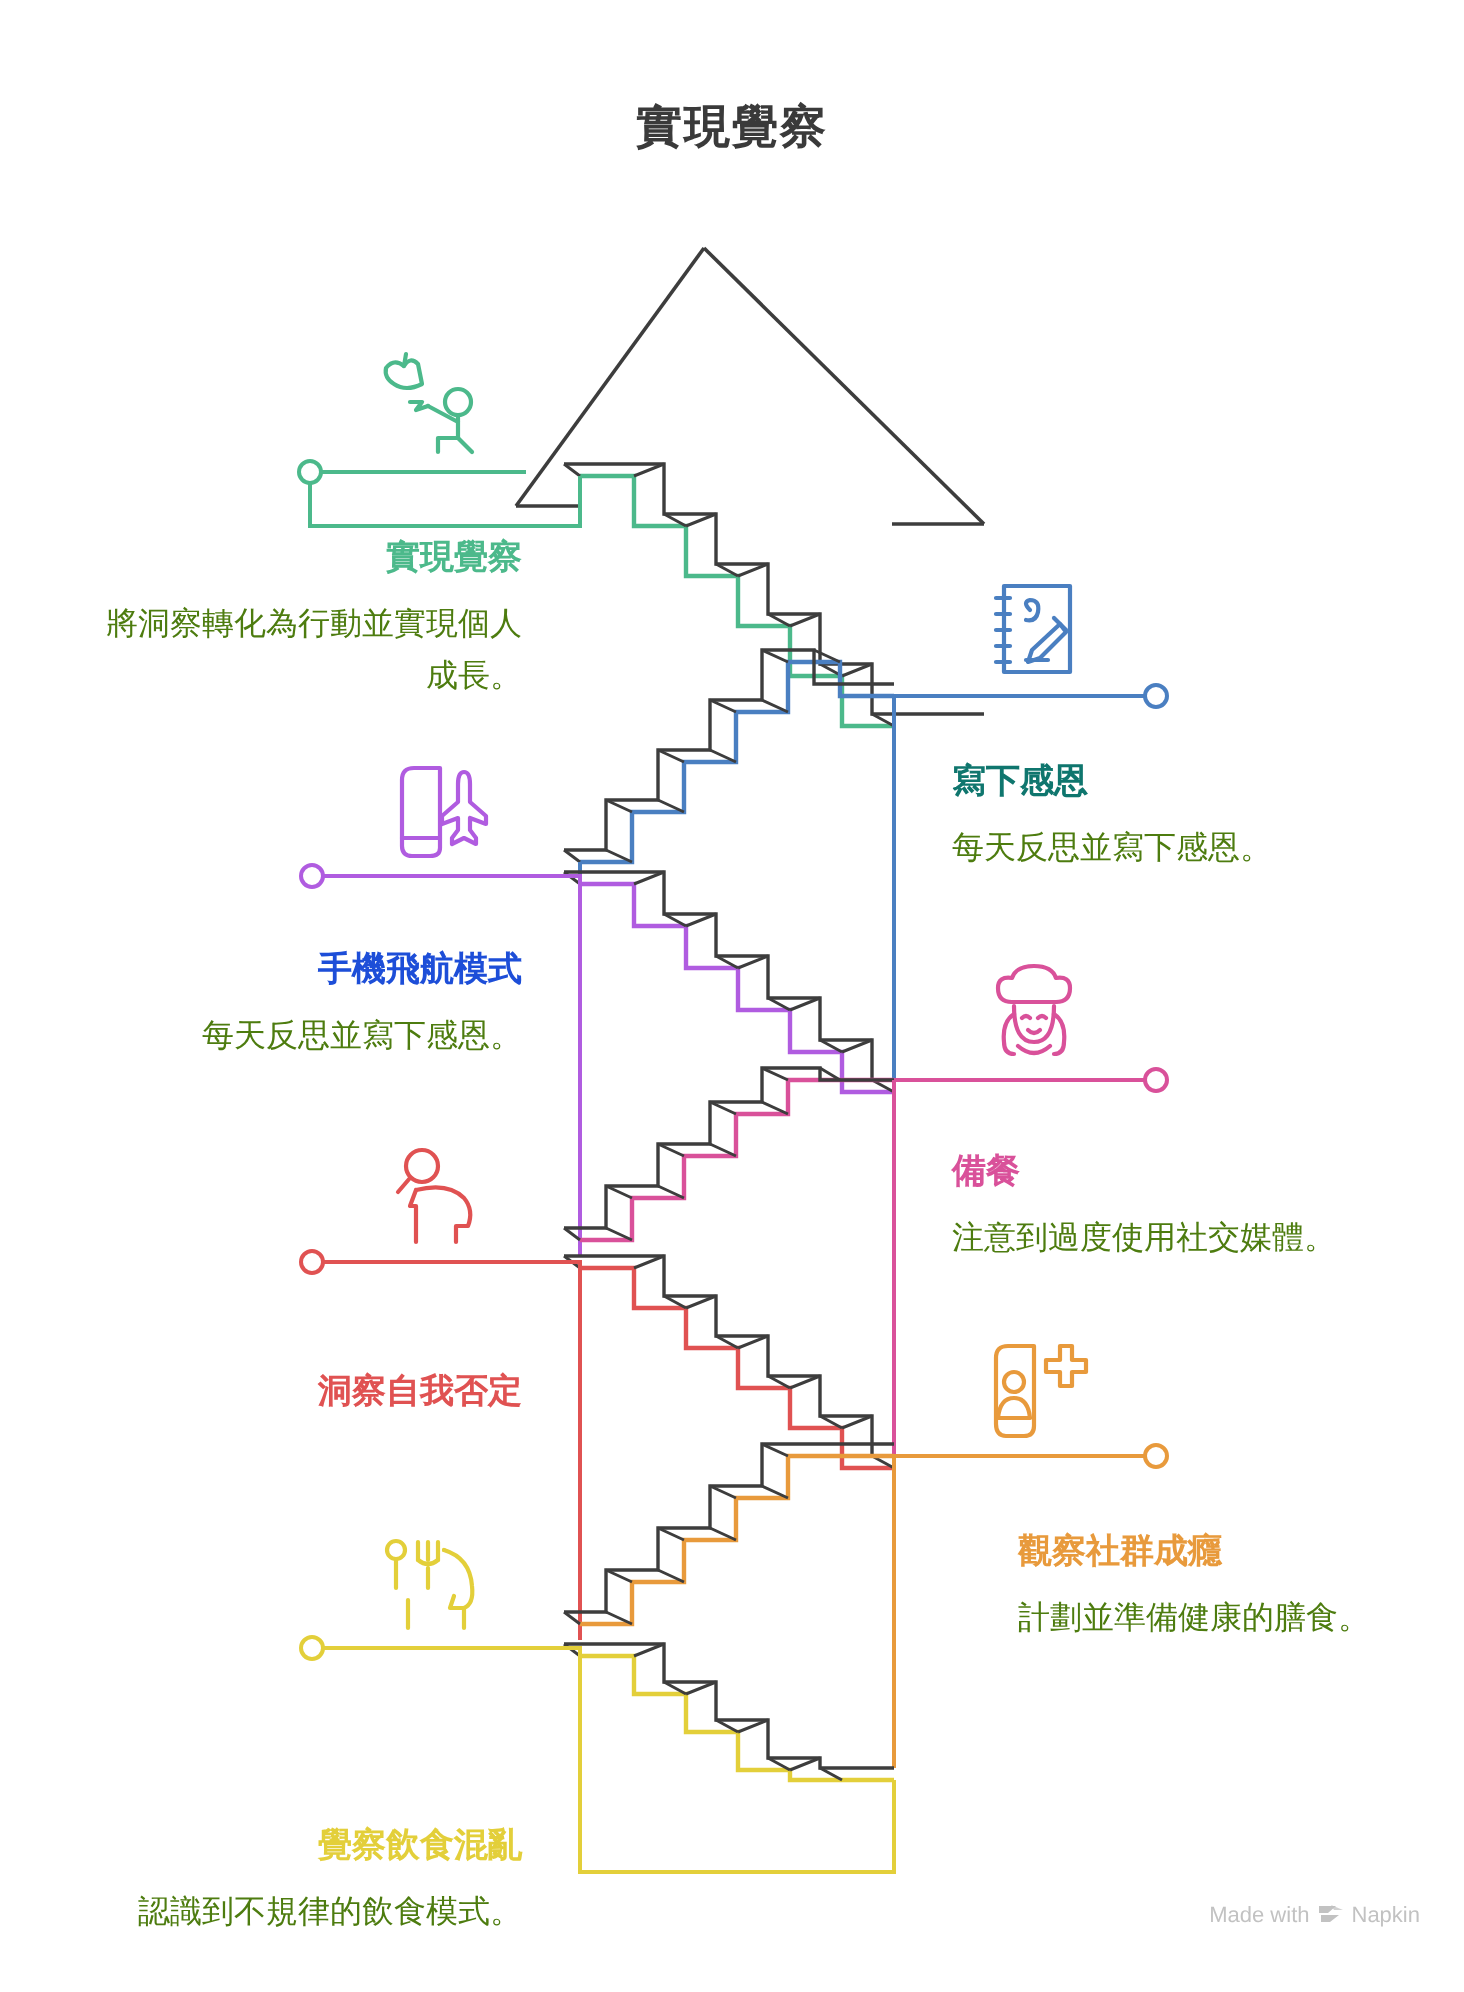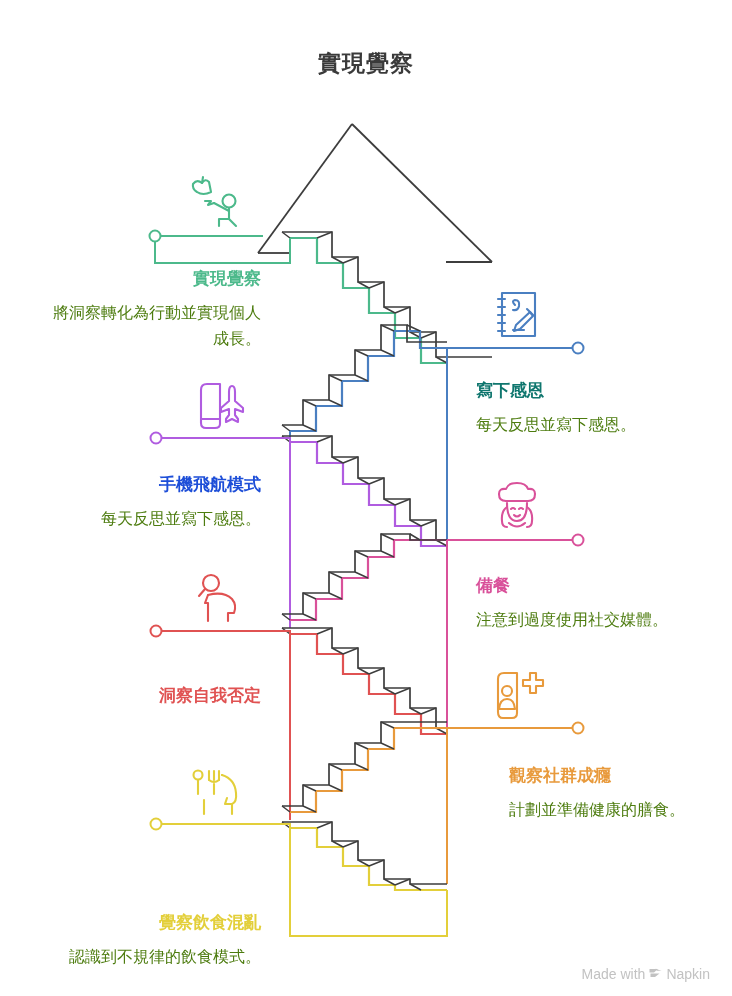--- a/index.html
+++ b/index.html
@@ -46,22 +46,22 @@
   }
   .step-desc {
     font-size: 16px;
     color: #4d7c0f;
     line-height: 1.65;
     margin: 0;
   }
   .footer-credit {
     position: absolute;
     right: 22px;
-    bottom: 14px;
-    font-size: 14px;
+    bottom: 32px;
+    font-size: 11px;
     color: #c2c2c2;
     display: flex;
     align-items: center;
     gap: 4px;
     justify-content: center;
   }
   .footer-credit svg { display: block; }
   .icon-holder { position: absolute; }
   .icon-holder svg { display: block; }
 </style>

